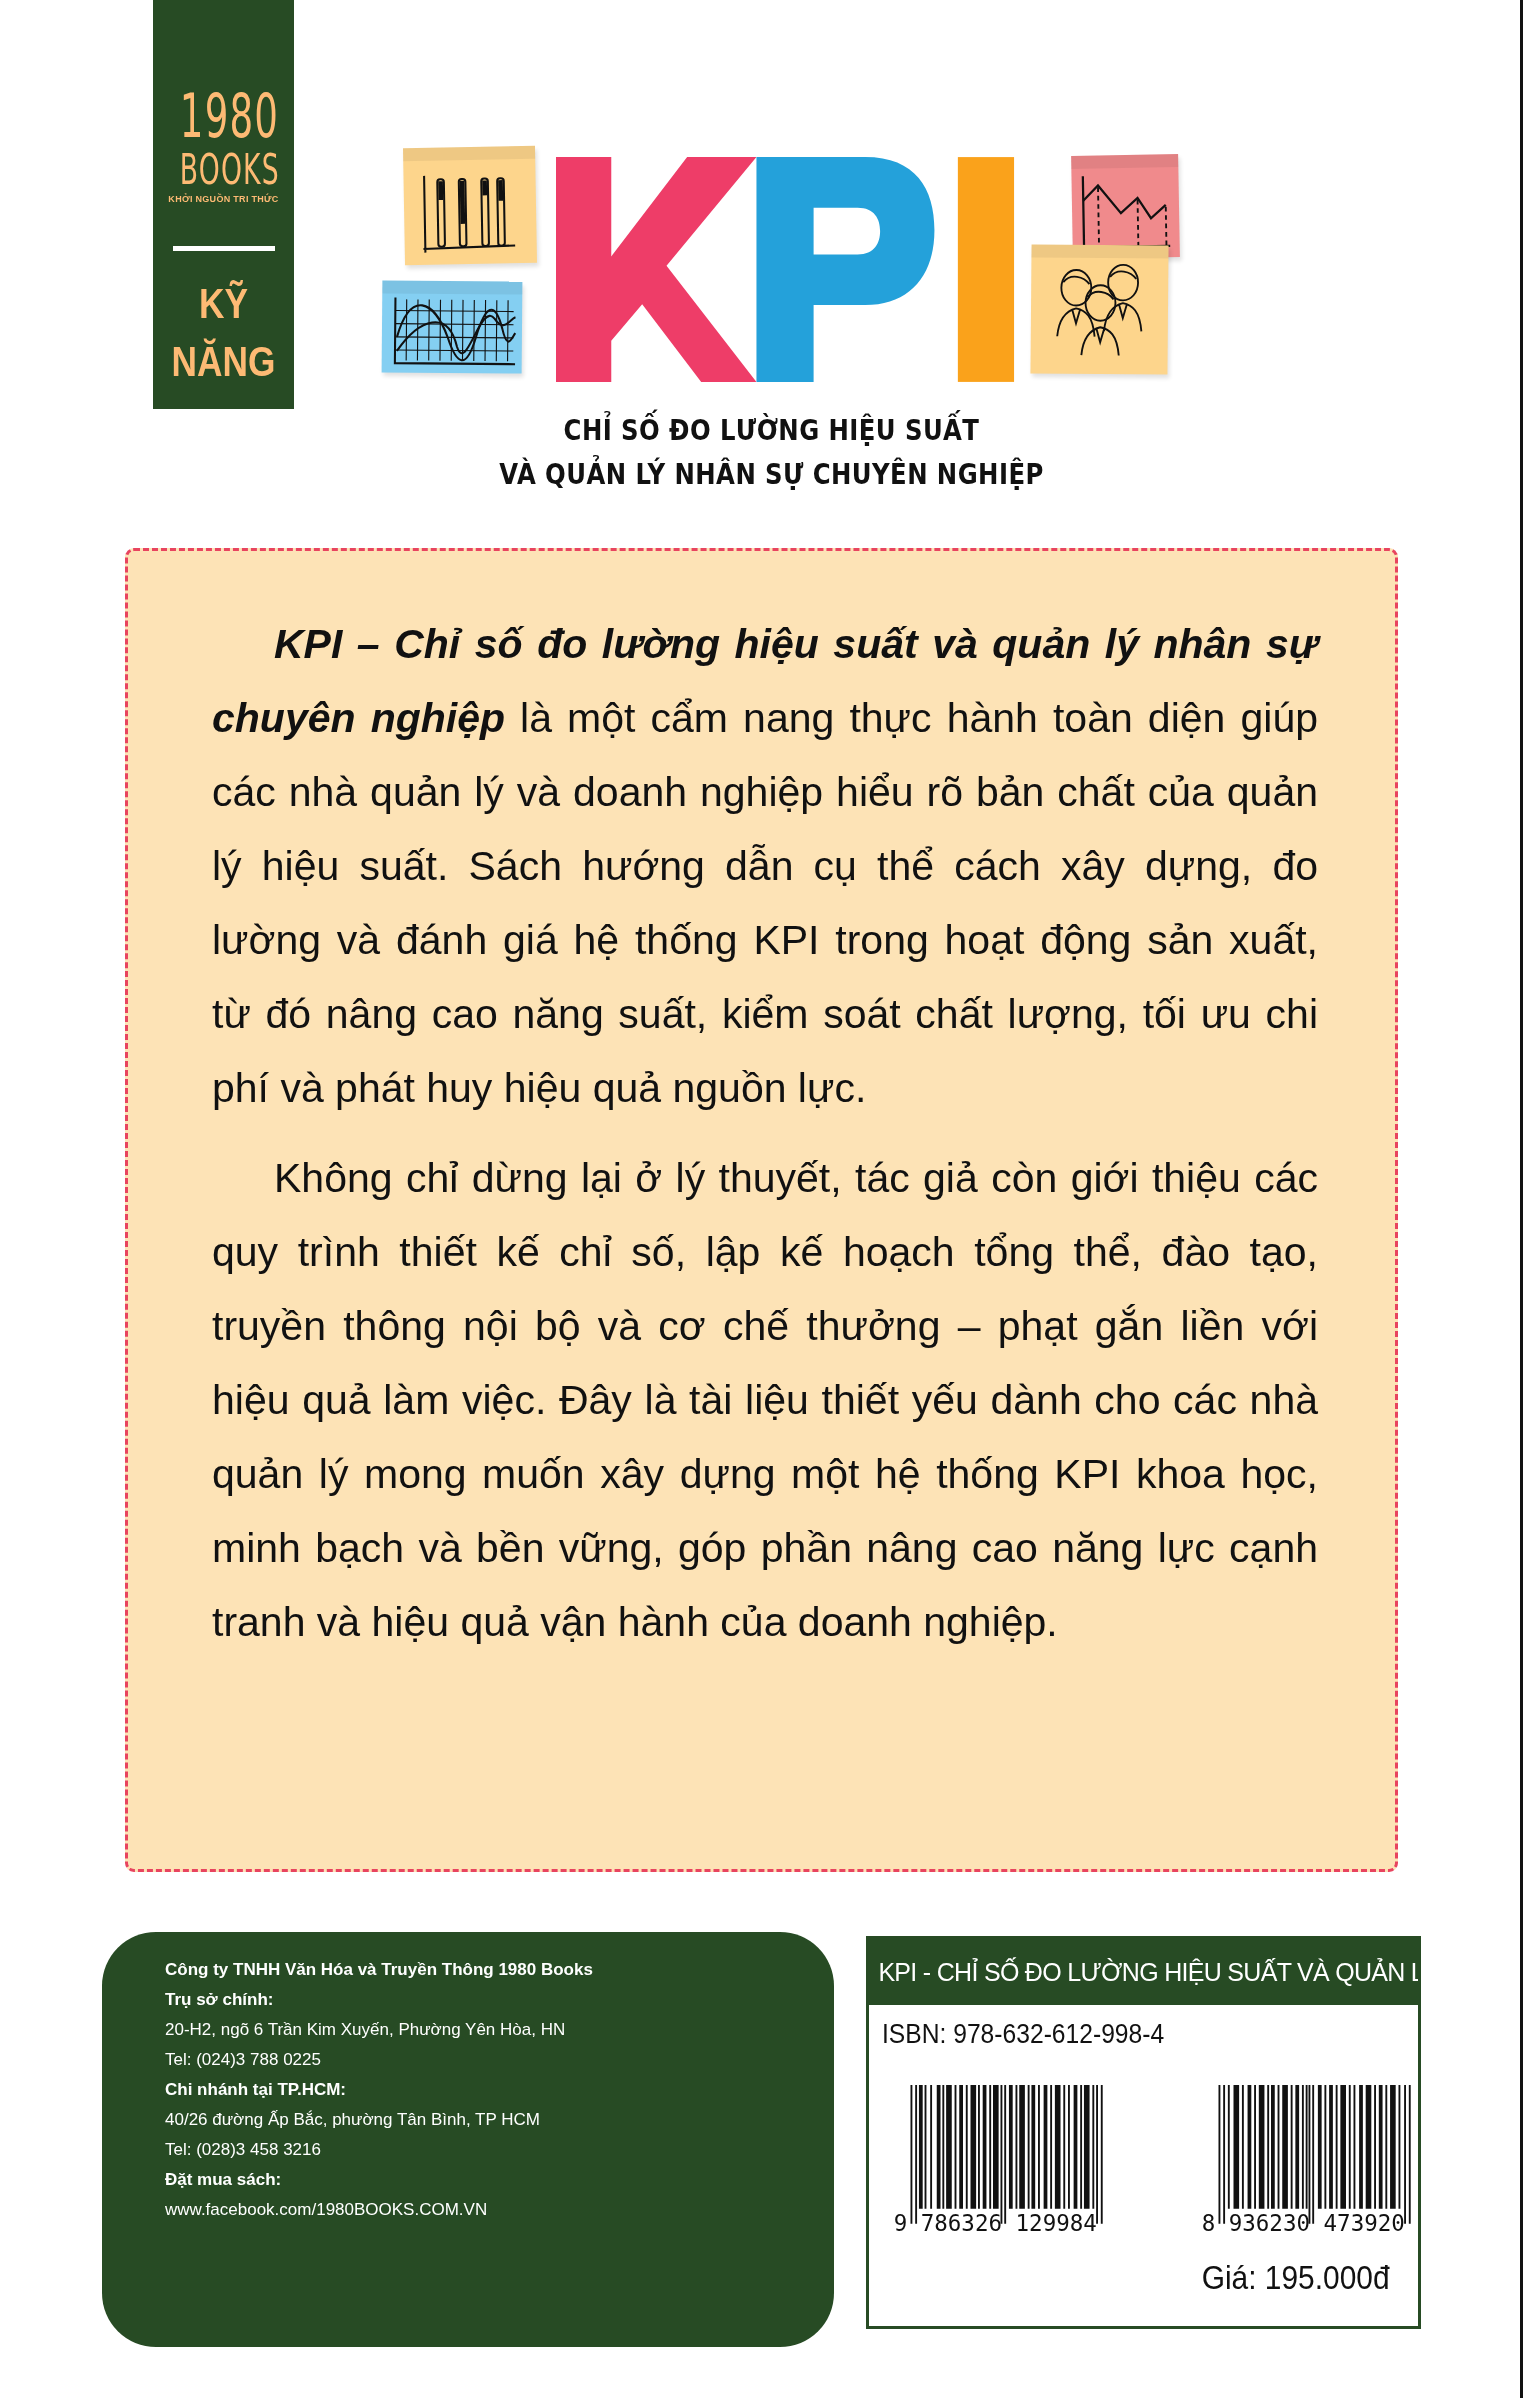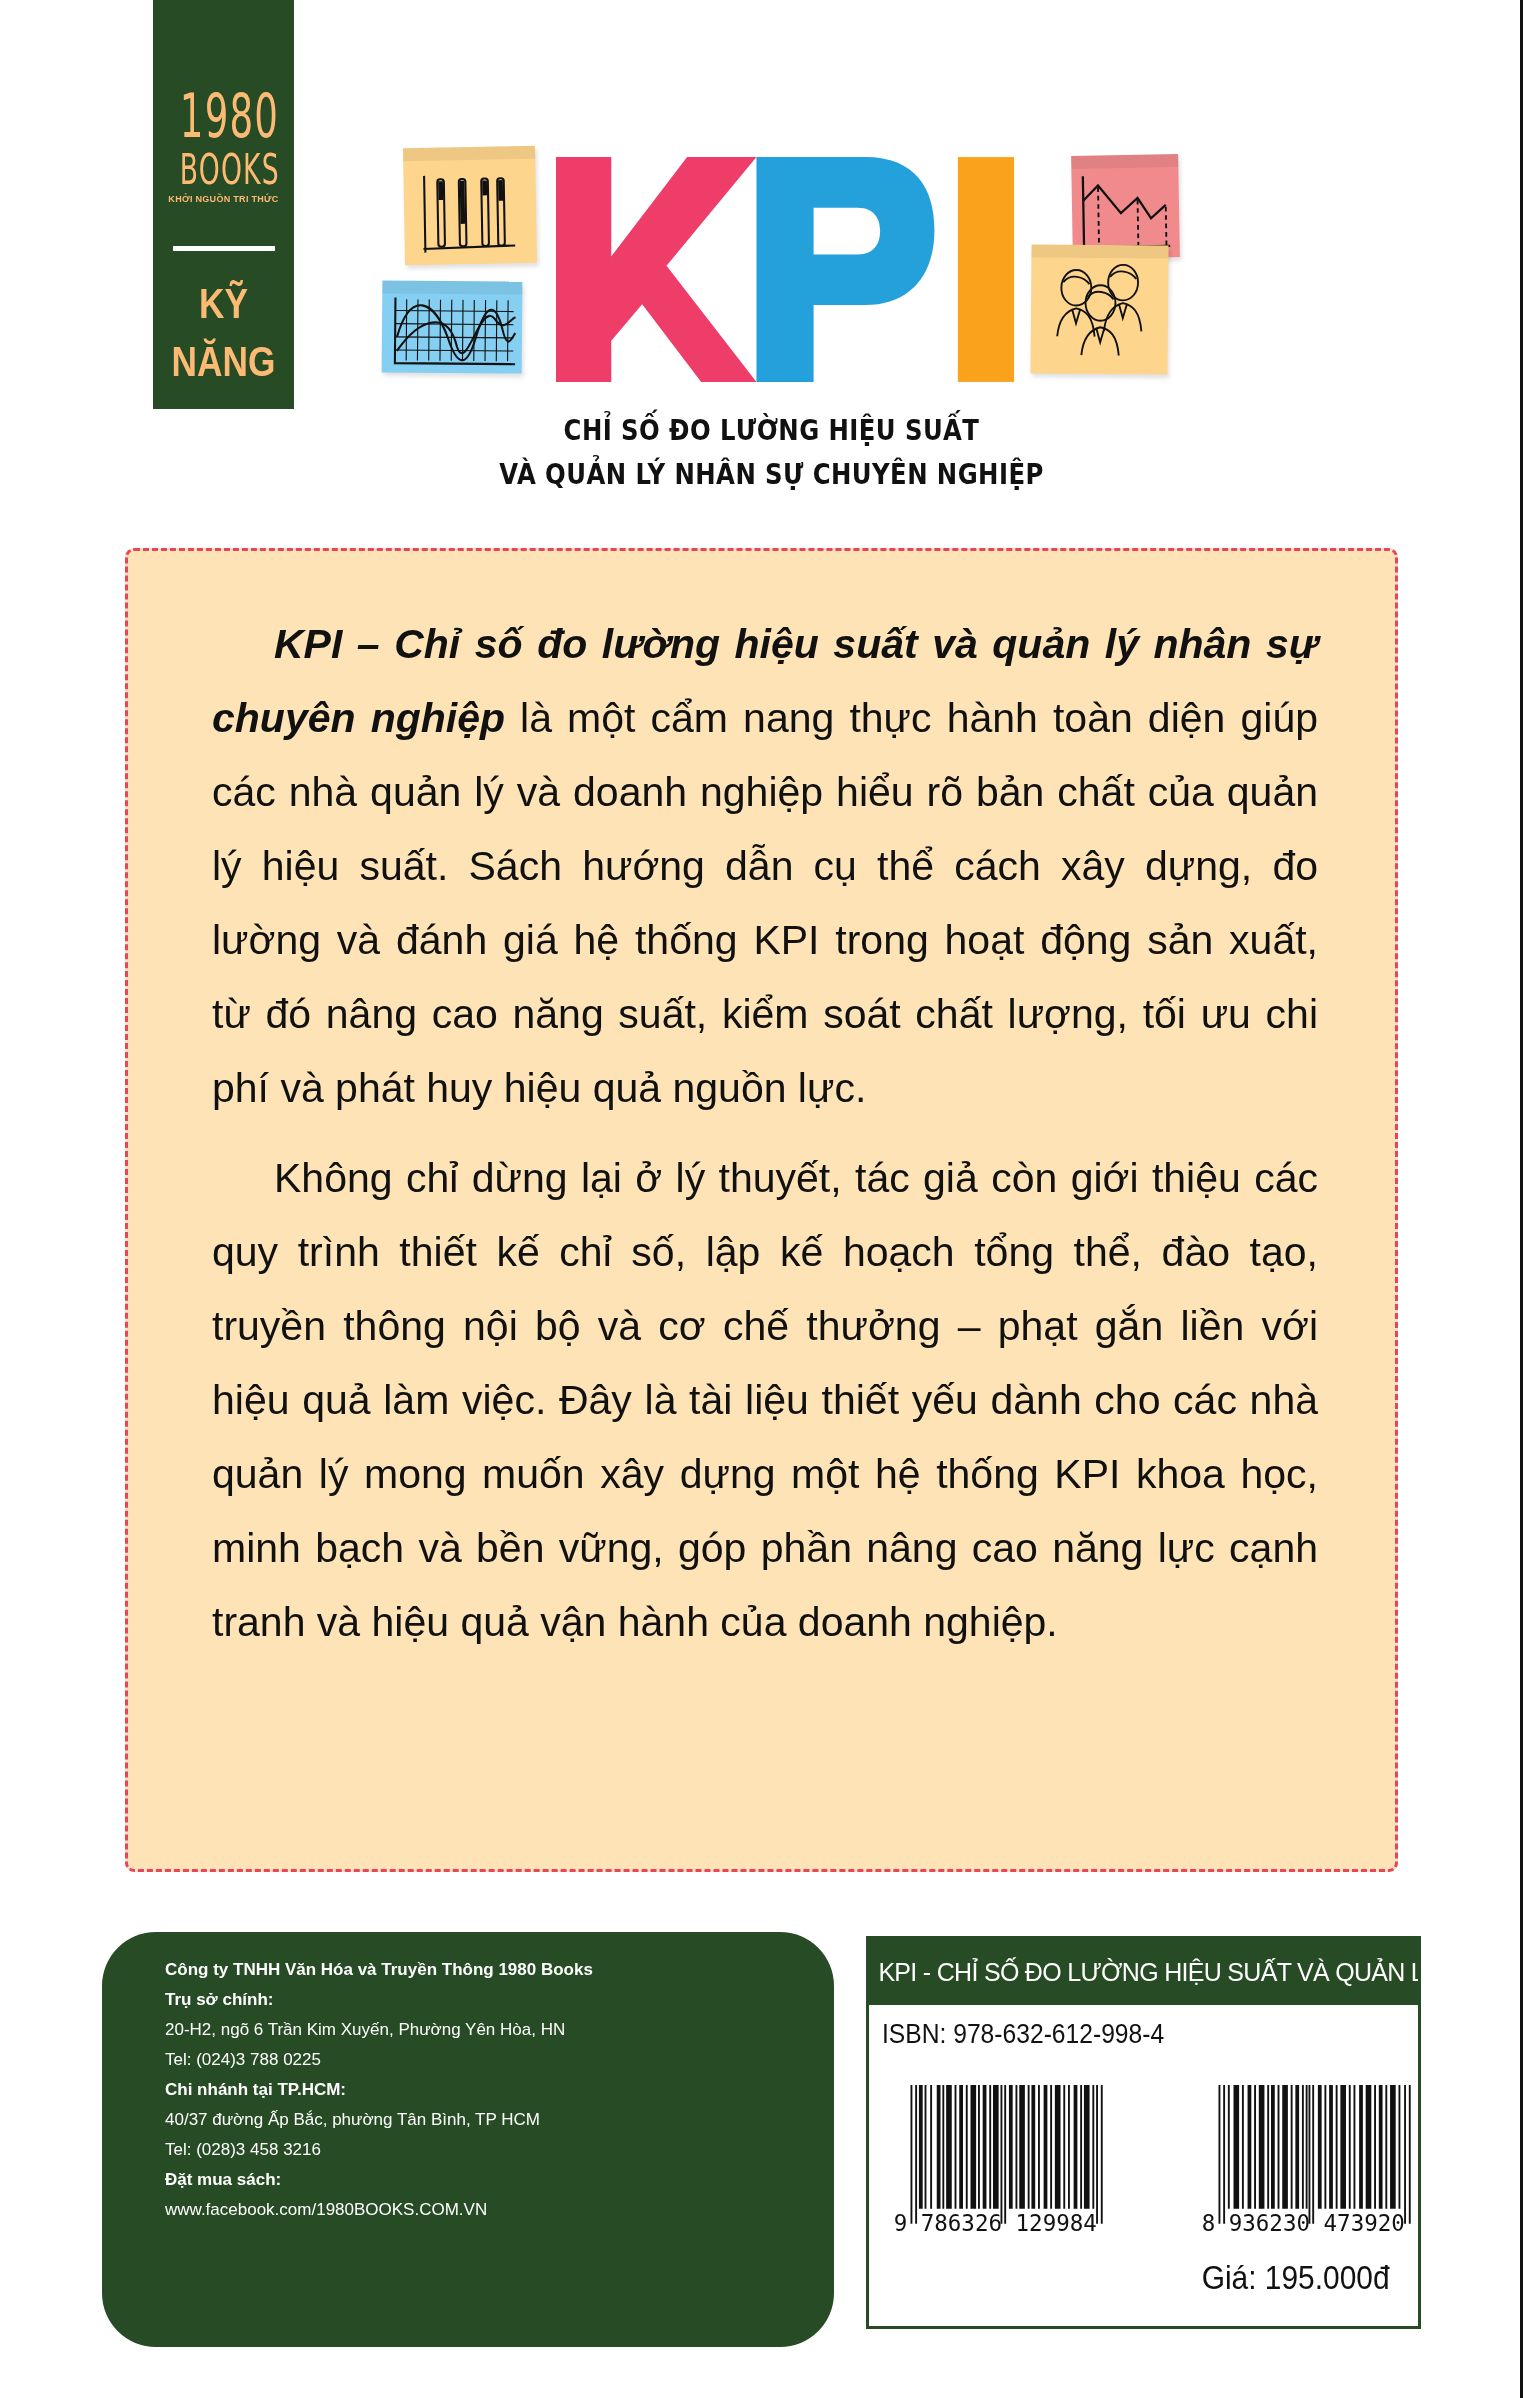--- a/index.html
+++ b/index.html
@@ -142,21 +142,21 @@
     <p>Không chỉ dừng lại ở lý thuyết, tác giả còn giới thiệu các quy trình thiết kế chỉ số, lập kế hoạch tổng thể, đào tạo, truyền thông nội bộ và cơ chế thưởng – phạt gắn liền với hiệu quả làm việc. Đây là tài liệu thiết yếu dành cho các nhà quản lý mong muốn xây dựng một hệ thống KPI khoa học, minh bạch và bền vững, góp phần nâng cao năng lực cạnh tranh và hiệu quả vận hành của doanh nghiệp.</p>
   </div>
 </div>
 
 <div class="pub">
   <div class="b">Công ty TNHH Văn Hóa và Truyền Thông 1980 Books</div>
   <div class="b">Trụ sở chính:</div>
   <div>20-H2, ngõ 6 Trần Kim Xuyến, Phường Yên Hòa, HN</div>
   <div>Tel: (024)3 788 0225</div>
   <div class="b">Chi nhánh tại TP.HCM:</div>
-  <div>40/37 đường Ấp Bắc, phường Tân Bình, TP HCM</div>
+  <div>40/26 đường Ấp Bắc, phường Tân Bình, TP HCM</div>
   <div>Tel: (028)3 458 3216</div>
   <div class="b">Đặt mua sách:</div>
   <div>www.facebook.com/1980BOOKS.COM.VN</div>
 </div>
 
 <div class="isbn-panel">
   <div class="isbn-head">KPI - CHỈ SỐ ĐO LƯỜNG HIỆU SUẤT VÀ QUẢN LÝ NHÂN SỰ...</div>
   <div class="isbn-text">ISBN: 978-632-612-998-4</div>
 
   <div class="barcode bc1">

